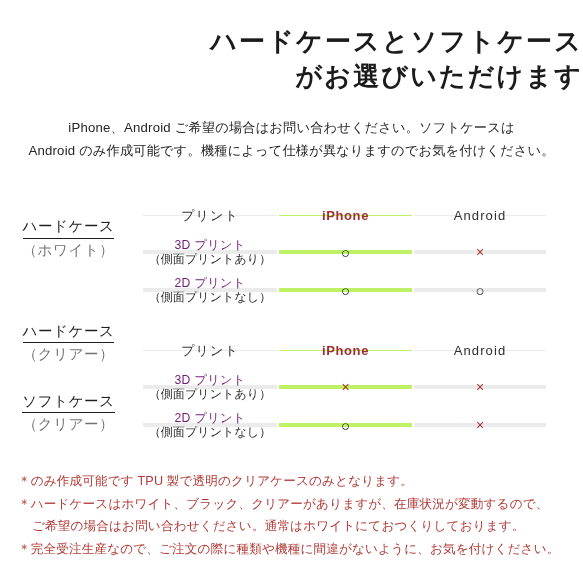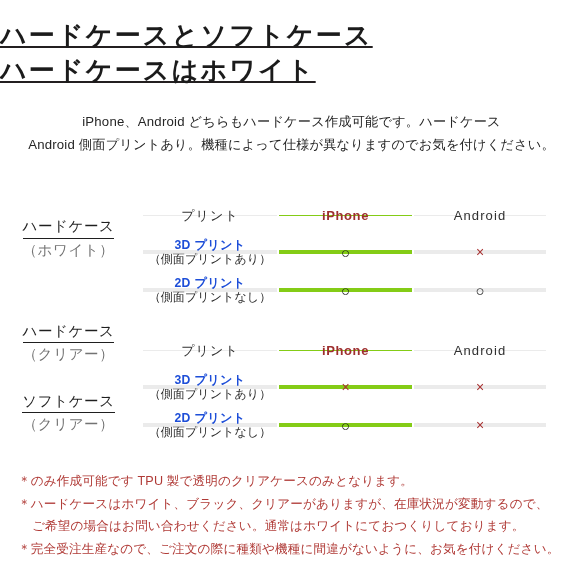--- a/index.html
+++ b/index.html
@@ -16,23 +16,22 @@
   }
   .page {
     position: relative;
     width: 583px;
     height: 583px;
     box-sizing: border-box;
   }
 
   
   .title-block {
-    padding-top: 18px;
-    text-align: left;
-    text-decoration: underline;
+    padding-top: 24px;
+    text-align: right;
   }
   .title-line {
     font-size: 26px;
     font-weight: bold;
     letter-spacing: 2.2px;
     line-height: 35px;
     color: #1b1b1b;
     white-space: nowrap;
   }
 
@@ -110,38 +109,37 @@
   .cell {
     background: #ebebeb;
     display: flex;
     flex-direction: column;
     align-items: center;
     justify-content: center;
     text-align: center;
     box-sizing: border-box;
     margin-top: 32px;
   }
-  .cell.pink { background: #84cc16; align-items: center; }
+  .cell.pink { background: #bef264; align-items: center; }
 
   .hdr-text {
     font-size: 13px;
     letter-spacing: 1.1px;
     color: #303030;
   }
   .hdr-text.accent {
     color: #9e2f2f;
     font-weight: bold;
     letter-spacing: 0.6px;
   }
   .cell-main {
     font-size: 12.2px;
     letter-spacing: 0.3px;
-    color: #1d4ed8;
+    color: #701a75;
     line-height: 14px;
-    font-weight: bold;
   }
   .cell-sub {
     font-size: 12px;
     letter-spacing: 0.1px;
     color: #2b2b2b;
     line-height: 14px;
   }
   .mark {
     font-size: 15px;
     line-height: 1;
@@ -165,26 +163,26 @@
   }
   .note-line.indent { padding-left: 14px; }
 </style>
 </head>
 <body>
 
 <div class="page">
 
   <div class="title-block">
     <div class="title-line">ハードケースとソフトケース</div>
-    <div class="title-line">ハードケースはホワイト</div>
+    <div class="title-line">がお選びいただけます</div>
   </div>
 
   <div class="subtitle-block">
-    <div class="subtitle-line">iPhone、Android どちらもハードケース作成可能です。ハードケース</div>
-    <div class="subtitle-line">Android 側面プリントあり。機種によって仕様が異なりますのでお気を付けください。</div>
+    <div class="subtitle-line">iPhone、Android ご希望の場合はお問い合わせください。ソフトケースは</div>
+    <div class="subtitle-line">Android のみ作成可能です。機種によって仕様が異なりますのでお気を付けください。</div>
   </div>
 
   <div class="table-group" id="group-white">
 
     <div class="row-label-col">
       <div class="rl">
         <span class="rl-main">ハードケース</span>
         <span class="rl-sub">（ホワイト）</span>
       </div>
     </div>

